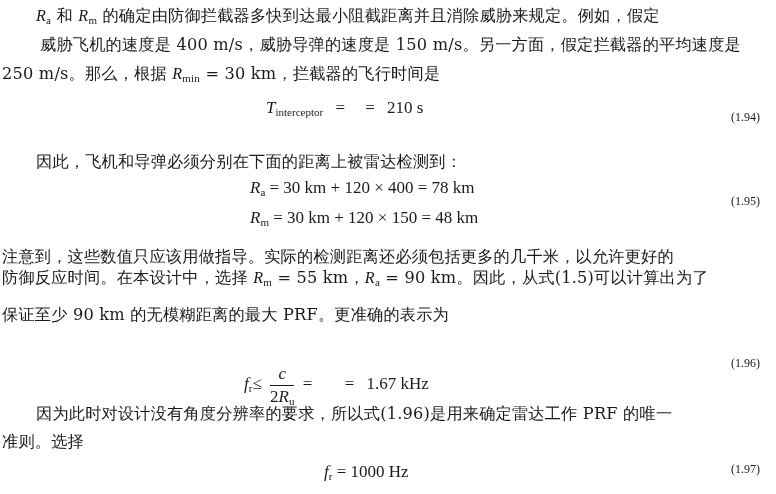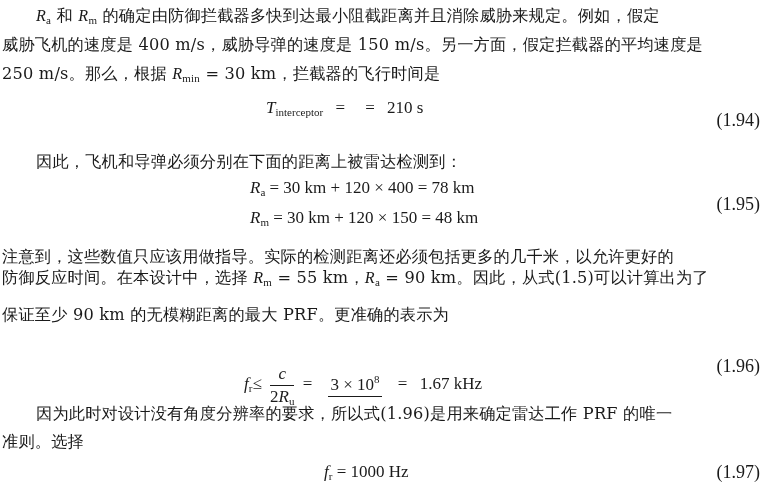--- a/index.html
+++ b/index.html
@@ -19,37 +19,37 @@
     sub { font-size: 11px; vertical-align: -3px; line-height: 0; font-style: normal; }
     sup { font-size: 11px; vertical-align: 7px; line-height: 0; }
     .eq {
       position: absolute; white-space: nowrap;
       font-family: "Liberation Serif", "DejaVu Serif", serif;
       font-size: 17px; line-height: 20px;
     }
     .eqnum {
       position: absolute; right: 16px; white-space: nowrap;
       font-family: "Liberation Serif", "DejaVu Serif", serif;
-      font-size: 18px;
+      font-size: 12px;
     }
     .frac {
       display: inline-block; vertical-align: middle; text-align: center;
       margin: 0 4px;
     }
     .frac .num { display: block; padding: 0 2px 1px 2px; border-bottom: 1px solid #1a1a1a; line-height: 20px; }
     .frac .den { display: block; padding-top: 1px; line-height: 20px; }
     .sp { display: inline-block; width: 8px; }
   </style>
 </head>
 <body>
 
 <div class="line indent" style="top:6px;">
   <span class="math it"><span>R</span><sub>a</sub></span><span> 和 </span><span class="math it"><span>R</span><sub>m</sub></span><span> 的确定由防御拦截器多快到达最小阻截距离并且消除威胁来规定。例如，假定</span>
 </div>
-<div class="line flush" style="top:35px;">威胁飞机的速度是 400 m/s，威胁导弹的速度是 150 m/s。另一方面，假定拦截器的平均速度是</div>
+<div class="line flush" style="top:35px;margin-left:38px;">威胁飞机的速度是 400 m/s，威胁导弹的速度是 150 m/s。另一方面，假定拦截器的平均速度是</div>
 <div class="line flush" style="top:64px;">
   <span>250 m/s。那么，根据 </span><span class="math it"><span>R</span><sub>min</sub></span><span> = 30 km，拦截器的飞行时间是</span>
 </div>
 
 <div class="eq" style="left:266px; top:98px;">
   <span class="it">T</span><sub>interceptor</sub>
   <span class="sp"></span><span>=</span><span class="sp"></span>
   <span class="sp"></span><span>=</span><span class="sp"></span>
   <span>210 s</span>
 </div>
@@ -74,21 +74,20 @@
 <div class="line flush" style="top:305px;">保证至少 90 km 的无模糊距离的最大 PRF。更准确的表示为</div>
 
 <div class="eq" style="left:244px; top:340px;margin-top:24px;">
   <span class="it">f</span><sub>r</sub><span>≤</span>
   <span class="frac">
     <span class="num it">c</span>
     <span class="den"><span>2</span><span class="it">R</span><sub>u</sub></span>
   </span>
   <span>=</span><span class="sp"></span>
   <span class="frac">
-    <span class="num"><span>3 × 10</span><sup>8</sup></span>
   </span>
   <span class="sp"></span><span>=</span><span class="sp"></span>
   <span>1.67 kHz</span>
 </div>
 <div class="eqnum" style="top:356px;">(1.96)</div>
 
 <div class="line indent" style="top:404px;">因为此时对设计没有角度分辨率的要求，所以式(1.96)是用来确定雷达工作 PRF 的唯一</div>
 <div class="line flush" style="top:432px;">准则。选择</div>
 
 <div class="eq" style="left:324px; top:462px;">

